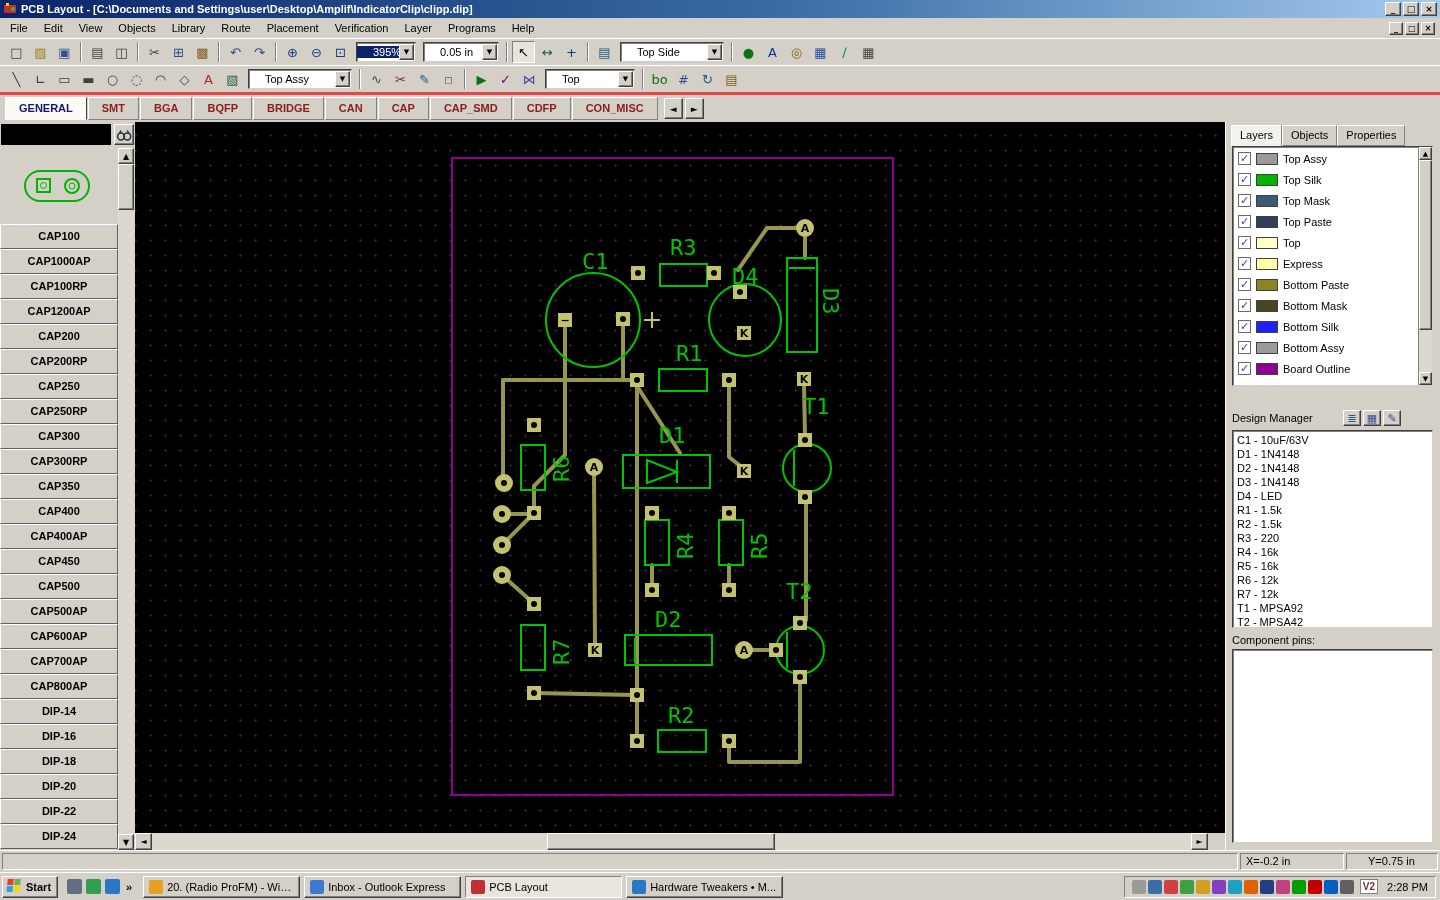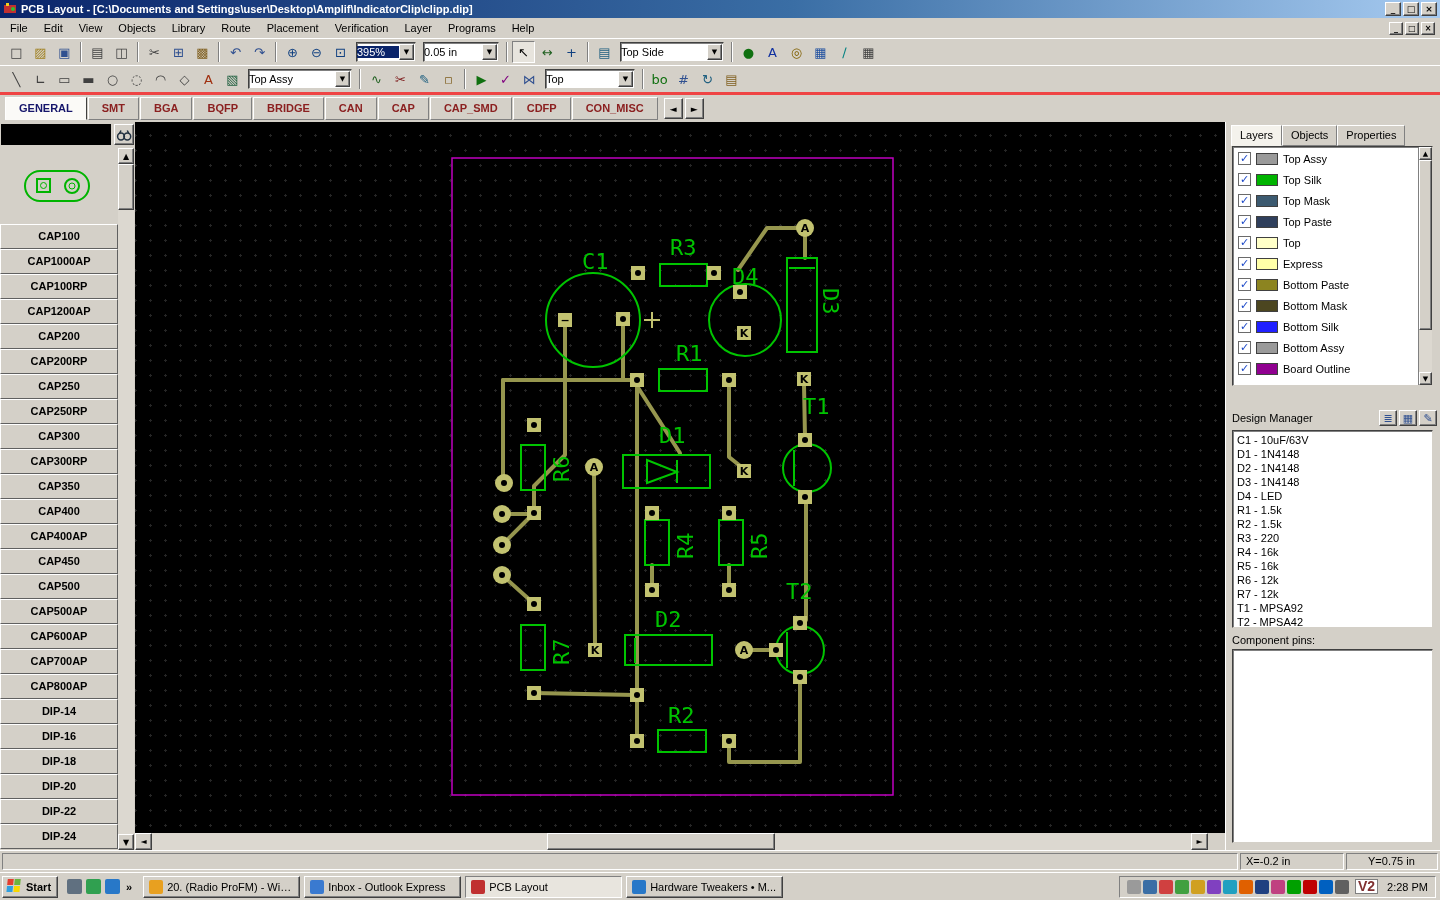--- a/index.html
+++ b/index.html
@@ -21,21 +21,21 @@
   #mdicontrols{margin-left:auto;display:flex;gap:2px;margin-right:3px}
   .mbtn{width:14px;height:13px;background:#d4d0c8;color:#000;font-size:8px;display:inline-flex;align-items:center;justify-content:center;font-weight:bold}
 
   .toolbar{display:flex;align-items:center;gap:1px;padding:2px 5px;background:#d4d0c8;border-top:1px solid #fff}
   #toolbar1{left:0;top:38px;width:1440px;height:27px}
   #toolbar2{left:0;top:65px;width:1440px;height:27px}
   .tbtn{width:23px;height:22px;display:inline-flex;align-items:center;justify-content:center;font-size:13px;color:#303030;background:#d4d0c8;border:1px solid #d4d0c8;font-family:"DejaVu Sans",sans-serif}
   .tbtn.pressed{border-color:#808080 #ffffff #ffffff #808080;background:#e7e4dd}
   .tsep{width:2px;height:20px;border-left:1px solid #808080;border-right:1px solid #ffffff;margin:0 3px}
   .combo{display:inline-flex;align-items:center;height:20px;margin:0 3px;background:#fff}
-  .combo-val{flex:1;padding:0 0;white-space:nowrap;overflow:hidden}
+  .combo-val{flex:1;padding:0 16px;white-space:nowrap;overflow:hidden}
   .combo-val.sel{background:#0a246a;color:#fff}
   .combo-btn{width:15px;height:16px;font-size:7px;display:inline-flex;align-items:center;justify-content:center;background:#d4d0c8;margin-right:1px;font-family:"DejaVu Sans",sans-serif}
 
   #tabsrow{left:0;top:92px;width:1440px;height:30px;background:#d4d0c8;display:flex;align-items:center;padding:3px 2px 3px 5px;border-top:3px solid #ef4444}
   #libtabs{display:flex}
   .libtab{height:23px;line-height:21px;padding:0 13px;font-weight:bold;color:#8b2020;background:#d4d0c8;border:1px solid;border-color:#ffffff #808080 #808080 #ffffff;margin-right:1px}
   .libtab.active{background:#fbfaf7;color:#16166b;border-color:#ffffff #404040 #fbfaf7 #ffffff}
   #tabscroll{margin-left:5px;display:flex;gap:2px}
   .tabscroll{width:19px;height:21px;display:inline-flex;align-items:center;justify-content:center;font-size:9px;background:#d4d0c8;font-family:"DejaVu Sans",sans-serif}
 
@@ -67,21 +67,21 @@
   #layersbox{position:absolute;left:6px;top:24px;width:201px;height:240px;overflow:hidden}
   #layerslist{position:absolute;left:1px;top:1px;width:184px}
   .layerrow{display:flex;align-items:center;height:21px;gap:5px;padding-left:4px}
   .chk{width:13px;height:13px;background:#fff;border:1px solid #6a6a6a;color:#1b48c8;font-weight:bold;font-size:11px;display:inline-flex;align-items:center;justify-content:center;font-family:"DejaVu Sans",sans-serif}
   .swatch{width:22px;height:12px;border:1px solid #404040}
   #layerscroll{position:absolute;right:0;top:0;width:14px;height:238px;background:#dcd8d0;border-left:1px solid #808080}
   #layerscroll .sarrow{width:13px;height:13px;font-size:7px}
   #layerscroll .sup{position:absolute;top:0;left:0}
   #layerscroll .sdown{position:absolute;bottom:0;left:0}
   #layerscroll .sthumb{position:absolute;left:0;top:13px;width:13px;height:170px;background:#d4d0c8}
-  #dmheader{position:absolute;left:6px;top:286px;width:205px;height:20px;display:flex;align-items:center}
+  #dmheader{position:absolute;left:6px;top:286px;width:169px;height:20px;display:flex;align-items:center}
   #dmtools{margin-left:auto;display:flex;gap:2px}
   .dmicon{width:18px;height:16px;display:inline-flex;align-items:center;justify-content:center;font-size:11px;color:#305090;background:#d4d0c8;font-family:"DejaVu Sans",sans-serif}
   #dmlist{position:absolute;left:6px;top:308px;width:201px;height:198px;overflow:hidden;padding:2px 0 0 4px}
   .dmitem{height:14px;line-height:14px;white-space:nowrap}
   #pinslabel{position:absolute;left:6px;top:512px}
   #pinsbox{position:absolute;left:6px;top:527px;width:201px;height:194px}
 
   #statusbar{left:0;top:850px;width:1440px;height:22px;background:#d4d0c8;display:flex;align-items:center;gap:2px;padding:2px 2px;border-top:1px solid #fff}
   #statusmain{flex:1;height:17px}
   #statusx{width:104px;height:17px;padding:1px 5px}
@@ -95,21 +95,21 @@
   .qicon{width:15px;height:15px;border-radius:2px;display:inline-block}
   .qchev{font-weight:bold;padding:0 2px}
   #taskbtns{display:flex;gap:4px}
   .taskbtn{width:157px;height:22px;display:flex;align-items:center;gap:4px;padding:0 5px;overflow:hidden;white-space:nowrap;background:#d4d0c8}
   .taskbtn.pressed{background:#e8e5de;font-weight:normal}
   .ticon{width:14px;height:14px;flex:none;border-radius:2px}
   .tlabel{overflow:hidden;text-overflow:ellipsis}
   #tray{margin-left:auto;height:22px;display:flex;align-items:center;gap:2px;padding:0 7px}
   #trayicons{display:flex;align-items:center;gap:2px}
   .trayicon{width:14px;height:14px;border-radius:2px;display:inline-block}
-  #traybadge{background:#fff;border:1px solid #808080;padding:0 2px;font-size:14px;font-weight:bold;color:#803030;height:15px;line-height:13px;margin-left:4px}
+  #traybadge{background:#fff;border:1px solid #808080;padding:0 2px;font-size:10px;font-weight:bold;color:#803030;height:15px;line-height:13px;margin-left:4px}
   #clock{margin-left:7px}
 </style>
 </head>
 <body>
 
 <div class="abs" id="titlebar">
   <span style="display:inline-flex">
     <svg width="14" height="14">
         <rect x="1" y="3" width="12" height="8" fill="#c03030"></rect>
         <rect x="3" y="1" width="3" height="3" fill="#f0d020"></rect>

